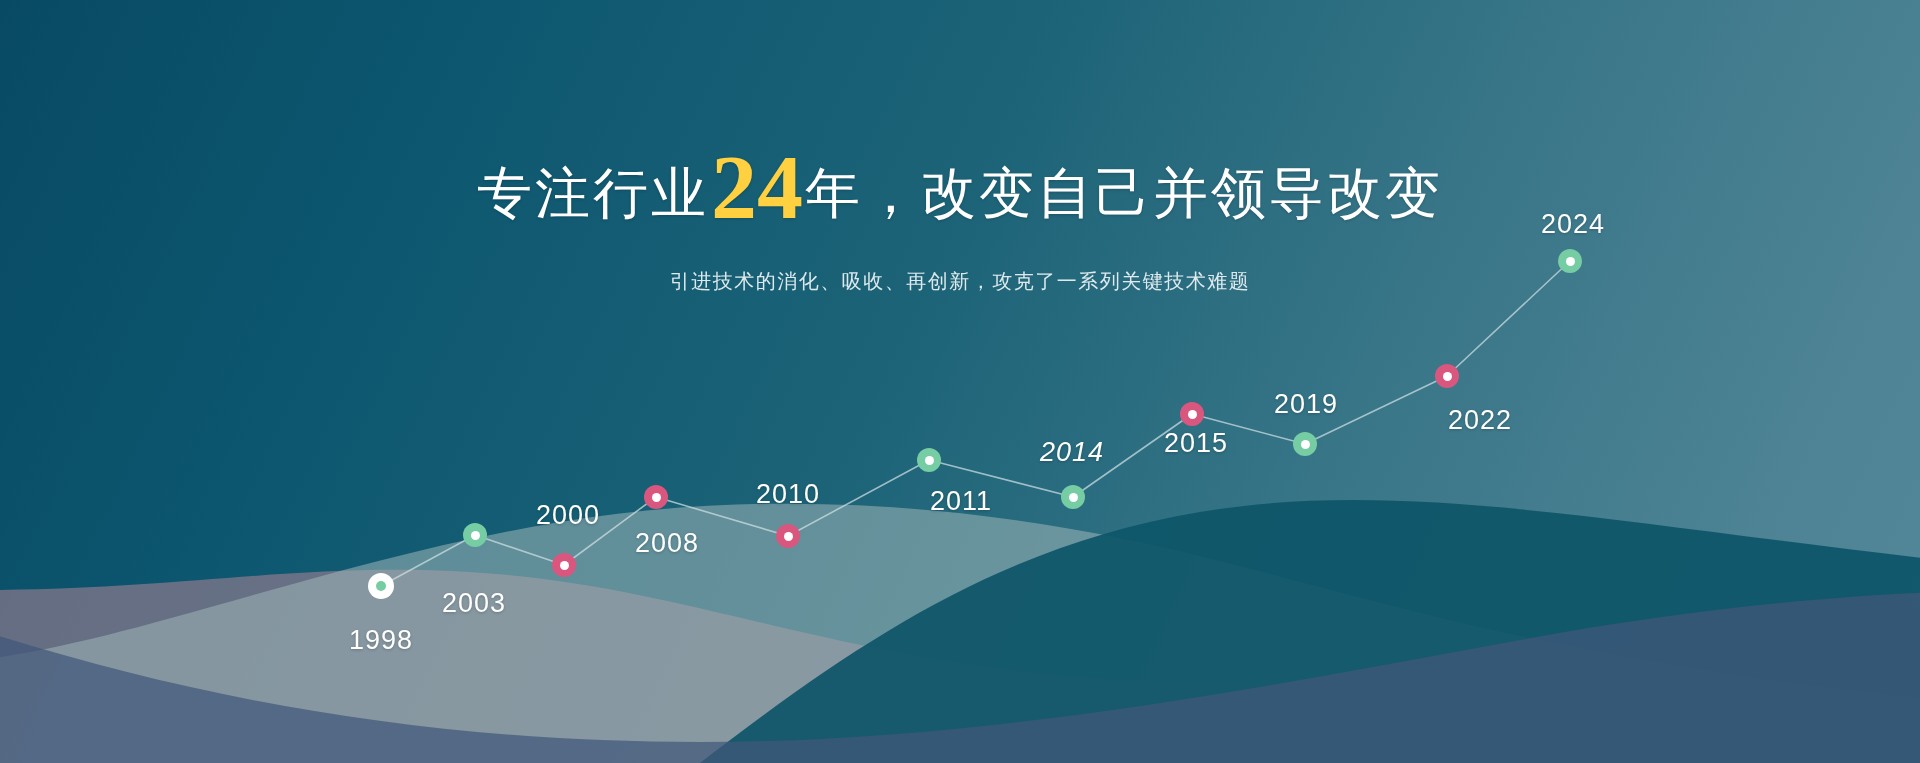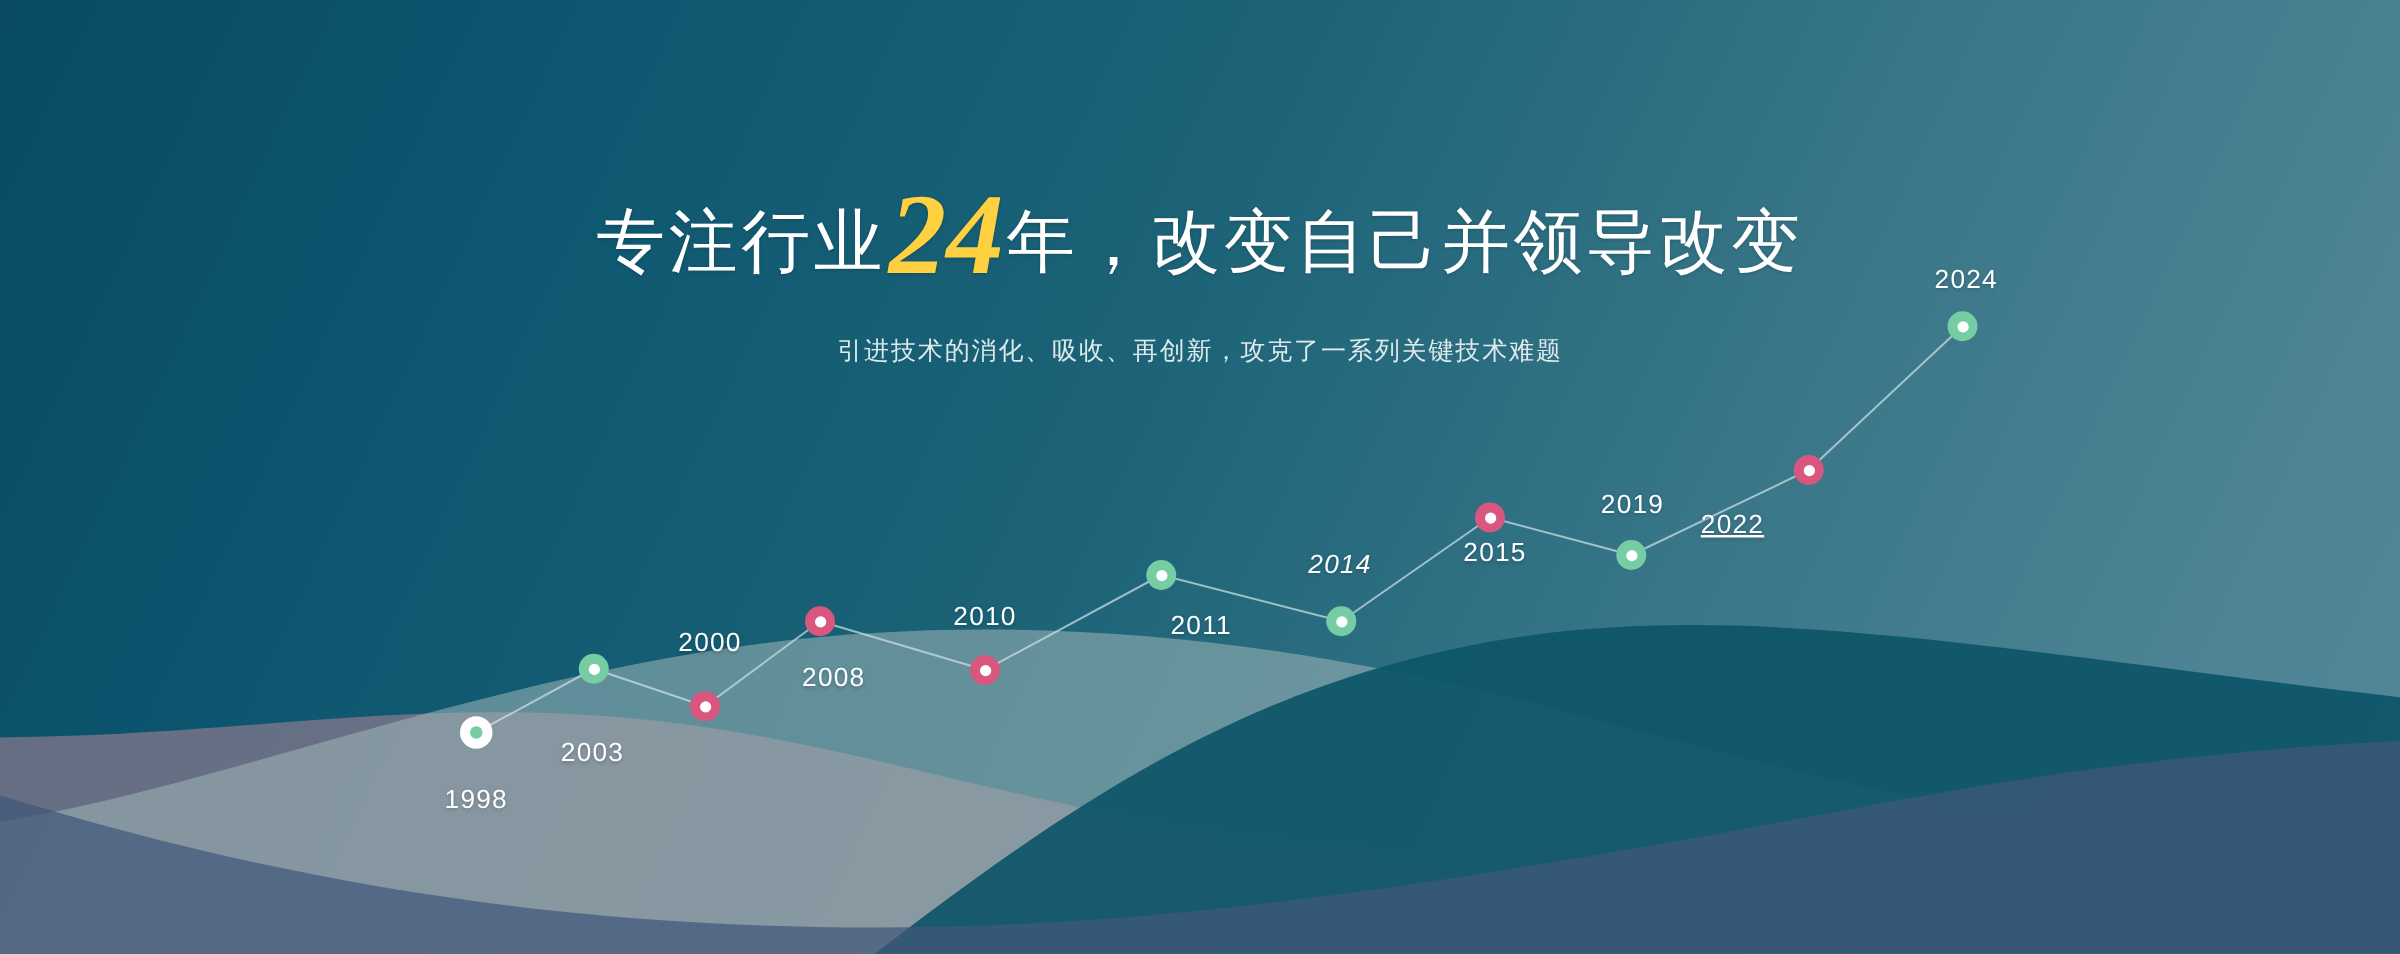--- a/index.html
+++ b/index.html
@@ -17,41 +17,41 @@
   #lines{position:absolute;left:0;top:0;width:1920px;height:763px;}
   #nodes{position:absolute;left:0;top:0;width:1920px;height:763px;}
 
   .headline{
     position:absolute;left:0;top:152px;width:1920px;text-align:center;
     color:#ffffff;font-size:55px;line-height:70px;font-weight:300;
     letter-spacing:3px;white-space:nowrap;
     text-shadow:0 1px 3px rgba(0,0,0,.18);
   }
   .headline .num{
-    color:#ffd040;font-size:92px;font-weight:700;font-style:italic;
+    color:#ffd040;font-size:92px;font-weight:700;
     font-family:"Liberation Serif","DejaVu Serif",serif;
     letter-spacing:0px;vertical-align:-6px;padding:0 2px;
   }
   .subline{
     position:absolute;left:0;top:268px;width:1920px;text-align:center;
     color:#e8f1f3;font-size:20px;line-height:26px;font-weight:400;
     letter-spacing:1.5px;white-space:nowrap;opacity:.95;
   }
 
   .node{position:absolute;border-radius:50%;transform:translate(-50%,-50%);
         display:flex;align-items:center;justify-content:center;}
   .node.green{background:#76cda3;}
   .node.pink{background:#d9577f;}
   .node.white{background:#ffffff;}
   .node .core{border-radius:50%;}
   .node.green .core,.node.pink .core{background:#ffffff;}
   .node.white .core{background:#76cda3;}
 
   .yr{
-    position:absolute;color:#ffffff;font-size:21px;line-height:30px;
+    position:absolute;color:#ffffff;font-size:27px;line-height:30px;
     font-weight:300;letter-spacing:1px;white-space:nowrap;
     transform:translate(-50%,-50%);
     text-shadow:0 1px 3px rgba(0,0,0,.22);
   }
 </style>
 </head>
 <body>
 
 <div id="stage">
 
@@ -109,21 +109,21 @@
         <span class="core" style="width: 9px; height: 9px;"></span>
       </div>
       <div class="yr" style="left: 1196px; top: 443px;">2015</div>
       <div class="node green" style="left: 1305px; top: 444px; width: 24px; height: 24px;">
         <span class="core" style="width: 9px; height: 9px;"></span>
       </div>
       <div class="yr" style="left: 1306px; top: 404px;">2019</div>
       <div class="node pink" style="left: 1447px; top: 376px; width: 24px; height: 24px;">
         <span class="core" style="width: 9px; height: 9px;"></span>
       </div>
-      <div class="yr" style="left: 1386px; top: 420px; text-decoration: underline;">2022</div>
+      <div class="yr" style="left: 1480px; top: 420px;">2022</div>
       <div class="node green" style="left: 1570px; top: 261px; width: 24px; height: 24px;">
         <span class="core" style="width: 9px; height: 9px;"></span>
       </div>
       <div class="yr" style="left: 1573px; top: 224px;">2024</div>
     </div>
 
   <div class="headline">
     <span>专注行业</span><span class="num">24</span><span>年，改变自己并领导改变</span>
   </div>
 

